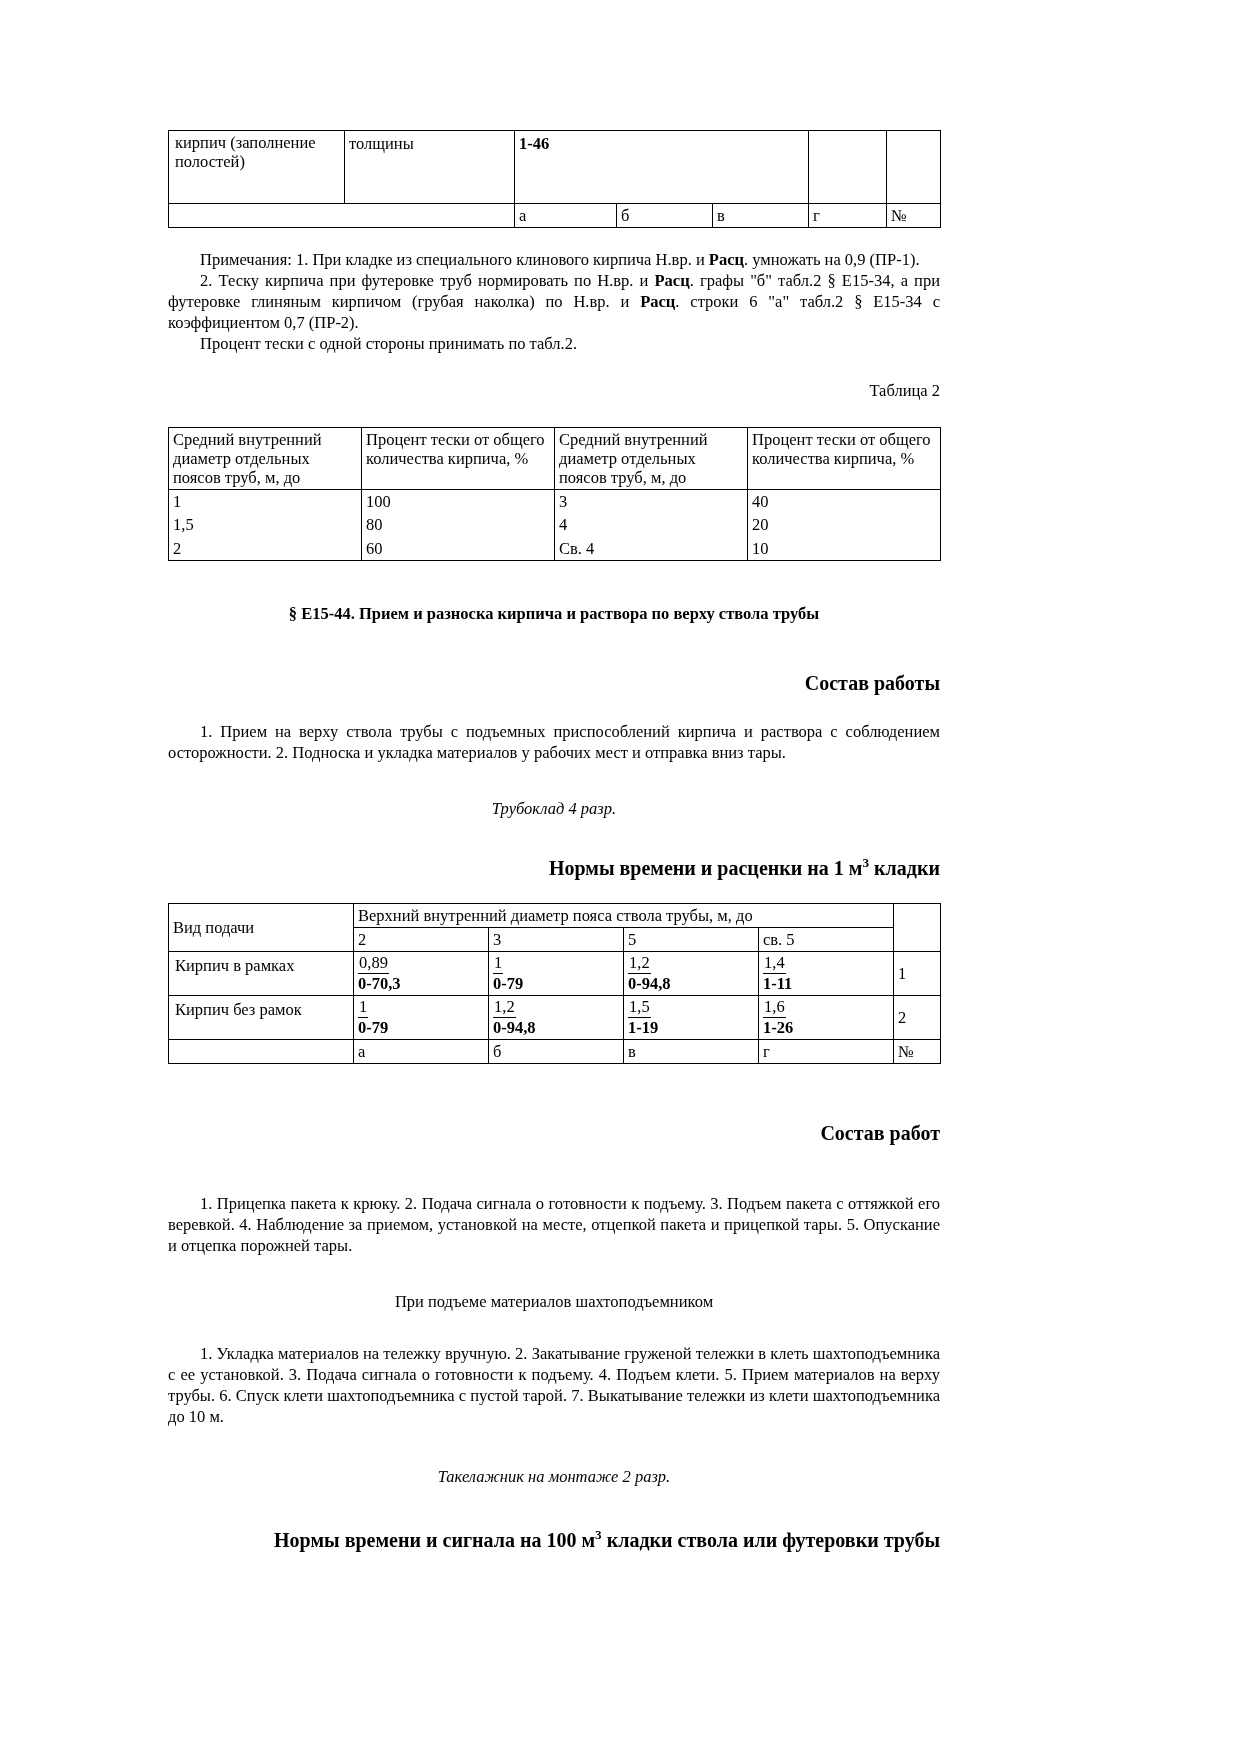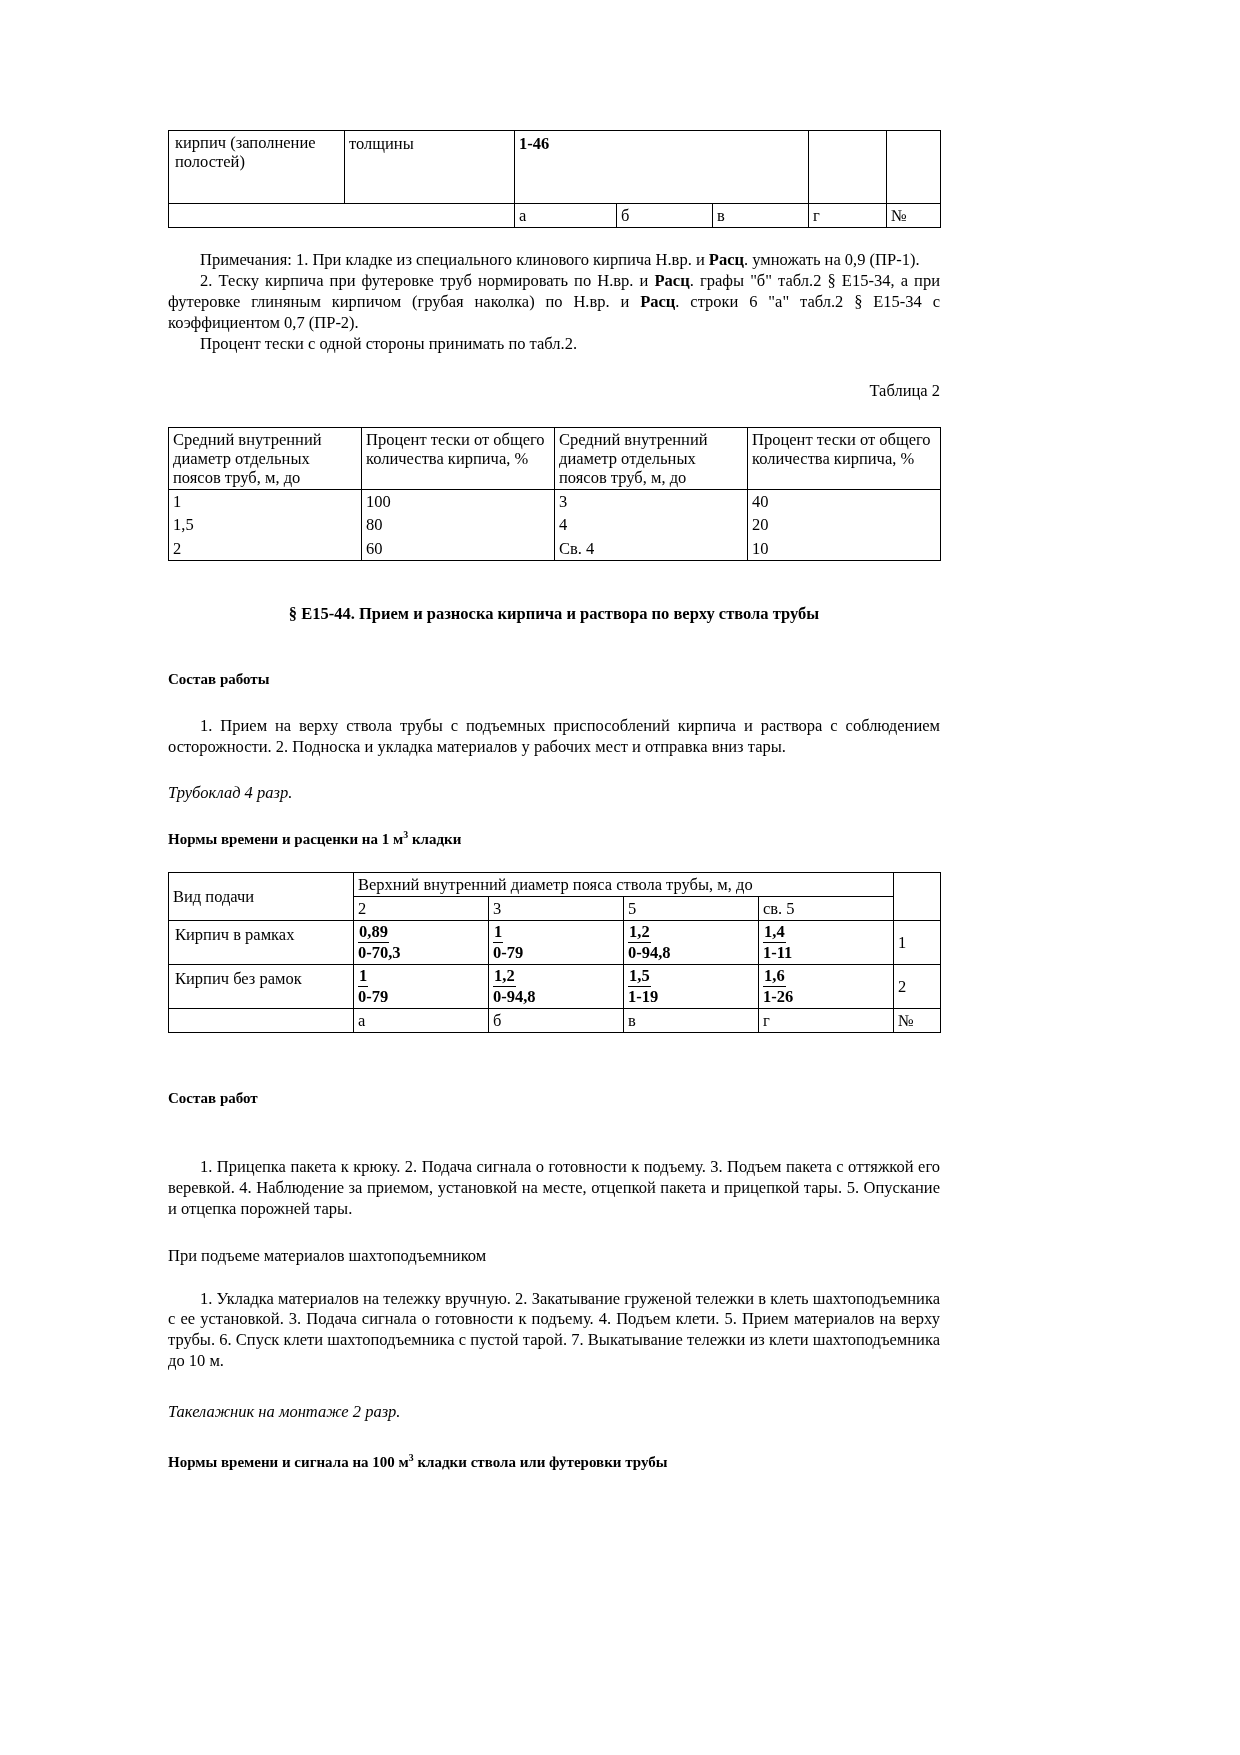--- a/index.html
+++ b/index.html
@@ -50,59 +50,59 @@
 
   
   p.body {
     margin: 0;
     font-size: 16.5px;
     line-height: 1.27;
     text-align: justify;
     text-indent: 32px;
   }
   p.center {
-    margin: 0;
+    margin: 9px;
     font-size: 16.5px;
     line-height: 1.27;
-    text-align: left;
+    text-align: center;
     text-indent: 0;
   }
   .bold { font-weight: bold; }
   .ital { font-style: italic; }
 
   h3.sect {
     margin: 16px;
     font-size: 16.5px;
     font-weight: bold;
     text-align: center;
     line-height: 1.3;
   }
   h4.sub {
     margin: 0;
-    font-size: 15px;
+    font-size: 20px;
     font-weight: bold;
-    text-align: left;
+    text-align: right;
     line-height: 1.3;
   }
   .tabcap {
     font-size: 16.5px;
     text-align: right;
     margin: 0;
   }
   .sp22 { height: 22px; }
   .sp26 { height: 26px; }
   .sp30 { height: 30px; }
 
   
   .frac { line-height: 1.12; }
   .frac .num {
     display: inline-block;
     border-bottom: 1.3px solid #000;
     padding: 0 1px;
-    font-weight: bold;
+    font-weight: normal;
   }
   .frac .den {
     display: block;
     font-weight: bold;
     margin-top: 1px;
   }
   sup { font-size: 0.66em; vertical-align: super; line-height: 0; }
 </style>
 </head>
 <body>

